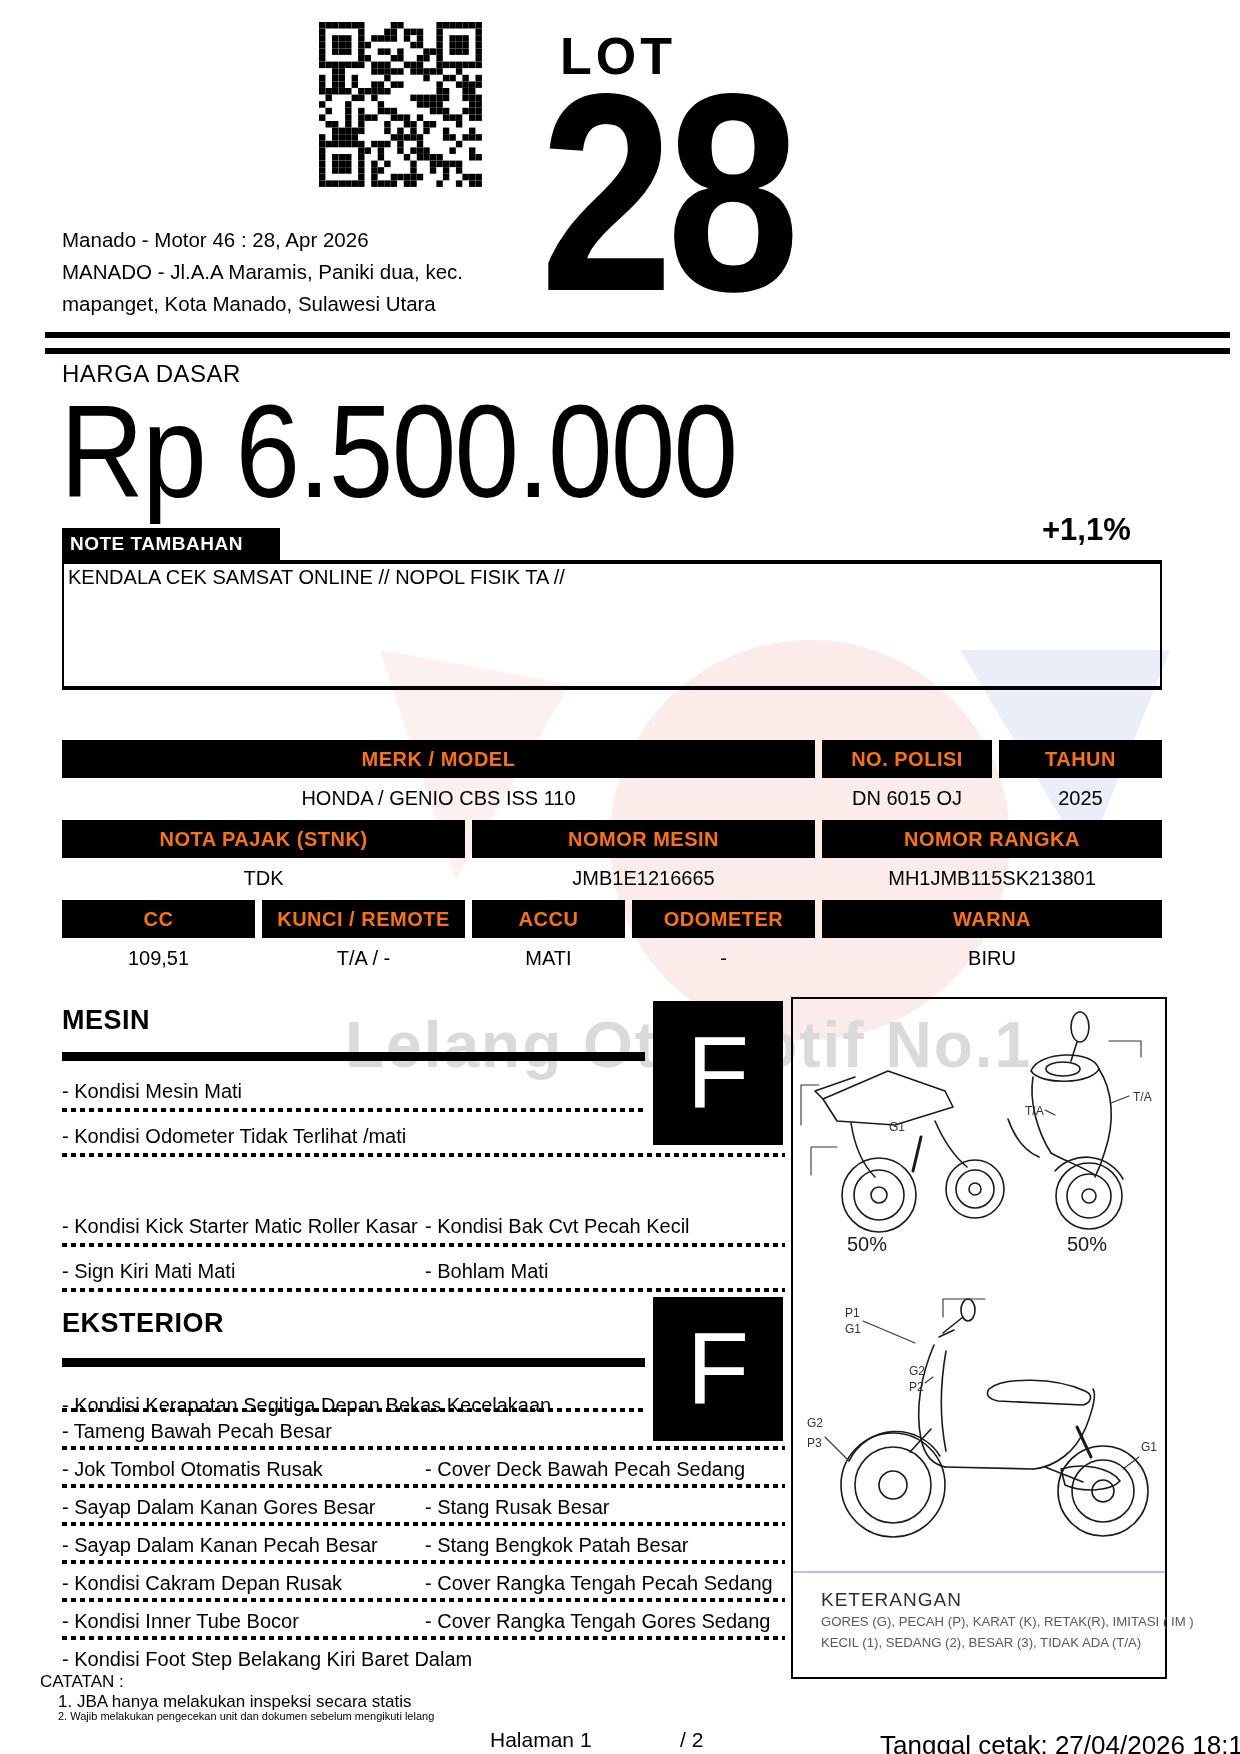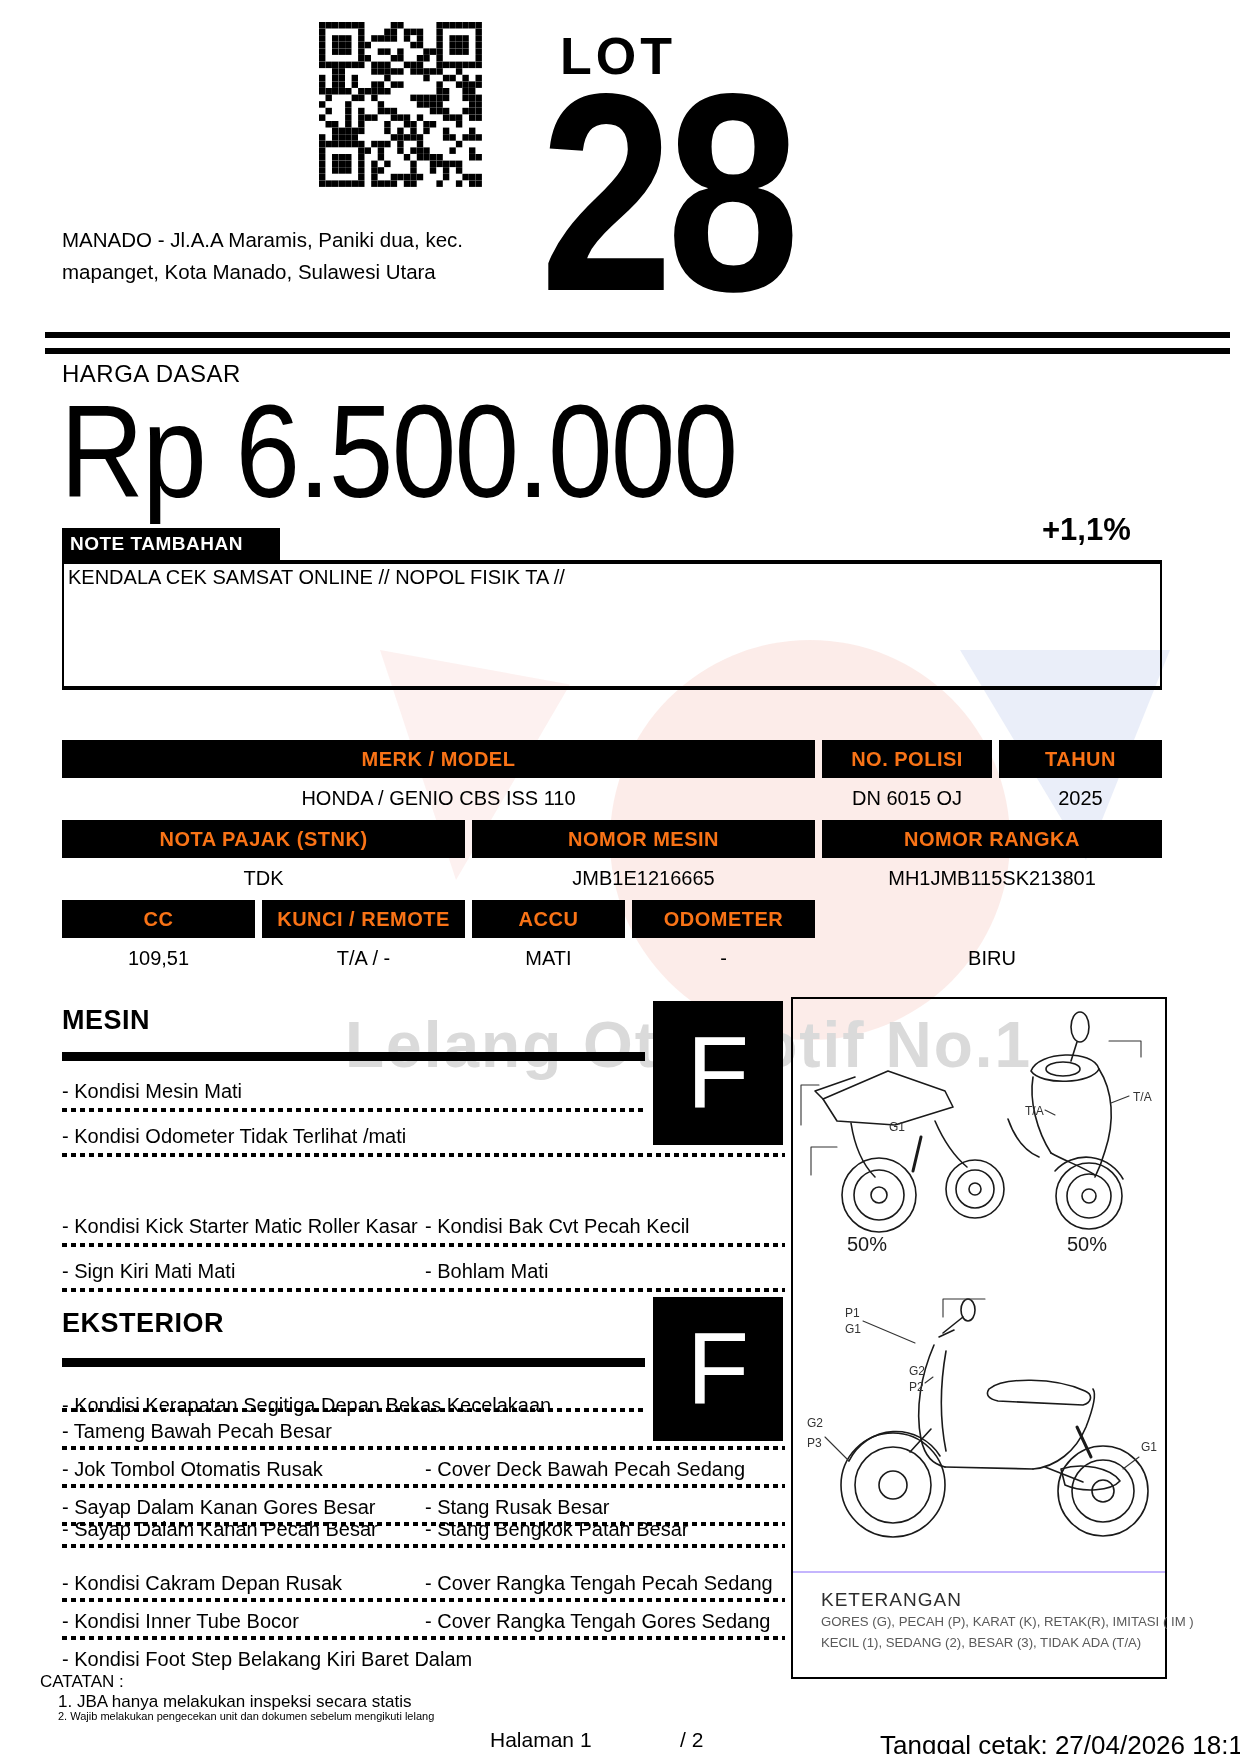--- a/index.html
+++ b/index.html
@@ -384,20 +384,21 @@
       <rect x="84.8" y="158.4" width="6.4" height="6.5" fill="#000"></rect>
       <rect x="91.3" y="158.4" width="6.4" height="6.5" fill="#000"></rect>
       <rect x="117.4" y="158.4" width="6.4" height="6.5" fill="#000"></rect>
       <rect x="136.9" y="158.4" width="6.4" height="6.5" fill="#000"></rect>
       <rect x="150.0" y="158.4" width="6.4" height="6.5" fill="#000"></rect>
       <rect x="156.5" y="158.4" width="6.4" height="6.5" fill="#000"></rect>
     </svg>
   <div class="abs z lot-label">LOT</div>
   <div class="abs z lot-number">28</div>
   <div class="abs z addr">
+    <div>Manado - Motor 46 : 28, Apr 2026</div>
     <div>MANADO - Jl.A.A Maramis, Paniki dua, kec.</div>
     <div>mapanget, Kota Manado, Sulawesi Utara</div>
   </div>
 
   <div class="abs z rule2"></div>
 
   <div class="abs z harga-label">HARGA DASAR</div>
   <div class="abs z price">Rp 6.500.000</div>
   <div class="abs z pct">+1,1%</div>
 
@@ -425,20 +426,21 @@
     <div class="v" style="width:403px;">TDK</div>
     <div class="v" style="width:343px;">JMB1E1216665</div>
     <div class="v" style="width:340px;">MH1JMB115SK213801</div>
   </div>
 
   <div class="abs z srow" style="top:900px;">
     <div class="h" style="width:193px;">CC</div>
     <div class="h" style="width:203px;">KUNCI / REMOTE</div>
     <div class="h" style="width:153px;">ACCU</div>
     <div class="h" style="width:183px;">ODOMETER</div>
+    <div class="h" style="width:340px;">WARNA</div>
   </div>
   <div class="abs z srow" style="top:938px;">
     <div class="v" style="width:193px;">109,51</div>
     <div class="v" style="width:203px;">T/A / -</div>
     <div class="v" style="width:153px;">MATI</div>
     <div class="v" style="width:183px;">-</div>
     <div class="v" style="width:340px;">BIRU</div>
   </div>
 
   <div class="abs z sec-title" style="left:62px;top:1005px;">MESIN</div>
@@ -484,21 +486,21 @@
     <div class="cond-row" style="top:76px;height:38px;">
       <div class="cond-left" style="top:6px;">- Jok Tombol Otomatis Rusak</div>
       <div class="cond-right" style="top:6px;">- Cover Deck Bawah Pecah Sedang</div>
       <div class="sep long" style="top:32px;"></div>
     </div>
     <div class="cond-row" style="top:114px;height:38px;">
       <div class="cond-left" style="top:6px;">- Sayap Dalam Kanan Gores Besar</div>
       <div class="cond-right" style="top:6px;">- Stang Rusak Besar</div>
       <div class="sep long" style="top:32px;"></div>
     </div>
-    <div class="cond-row" style="top:136px;height:38px;">
+    <div class="cond-row" style="top:152px;height:38px;">
       <div class="cond-left" style="top:6px;">- Sayap Dalam Kanan Pecah Besar</div>
       <div class="cond-right" style="top:6px;">- Stang Bengkok Patah Besar</div>
       <div class="sep long" style="top:32px;"></div>
     </div>
     <div class="cond-row" style="top:190px;height:38px;">
       <div class="cond-left" style="top:6px;">- Kondisi Cakram Depan Rusak</div>
       <div class="cond-right" style="top:6px;">- Cover Rangka Tengah Pecah Sedang</div>
       <div class="sep long" style="top:32px;"></div>
     </div>
     <div class="cond-row" style="top:228px;height:38px;">

